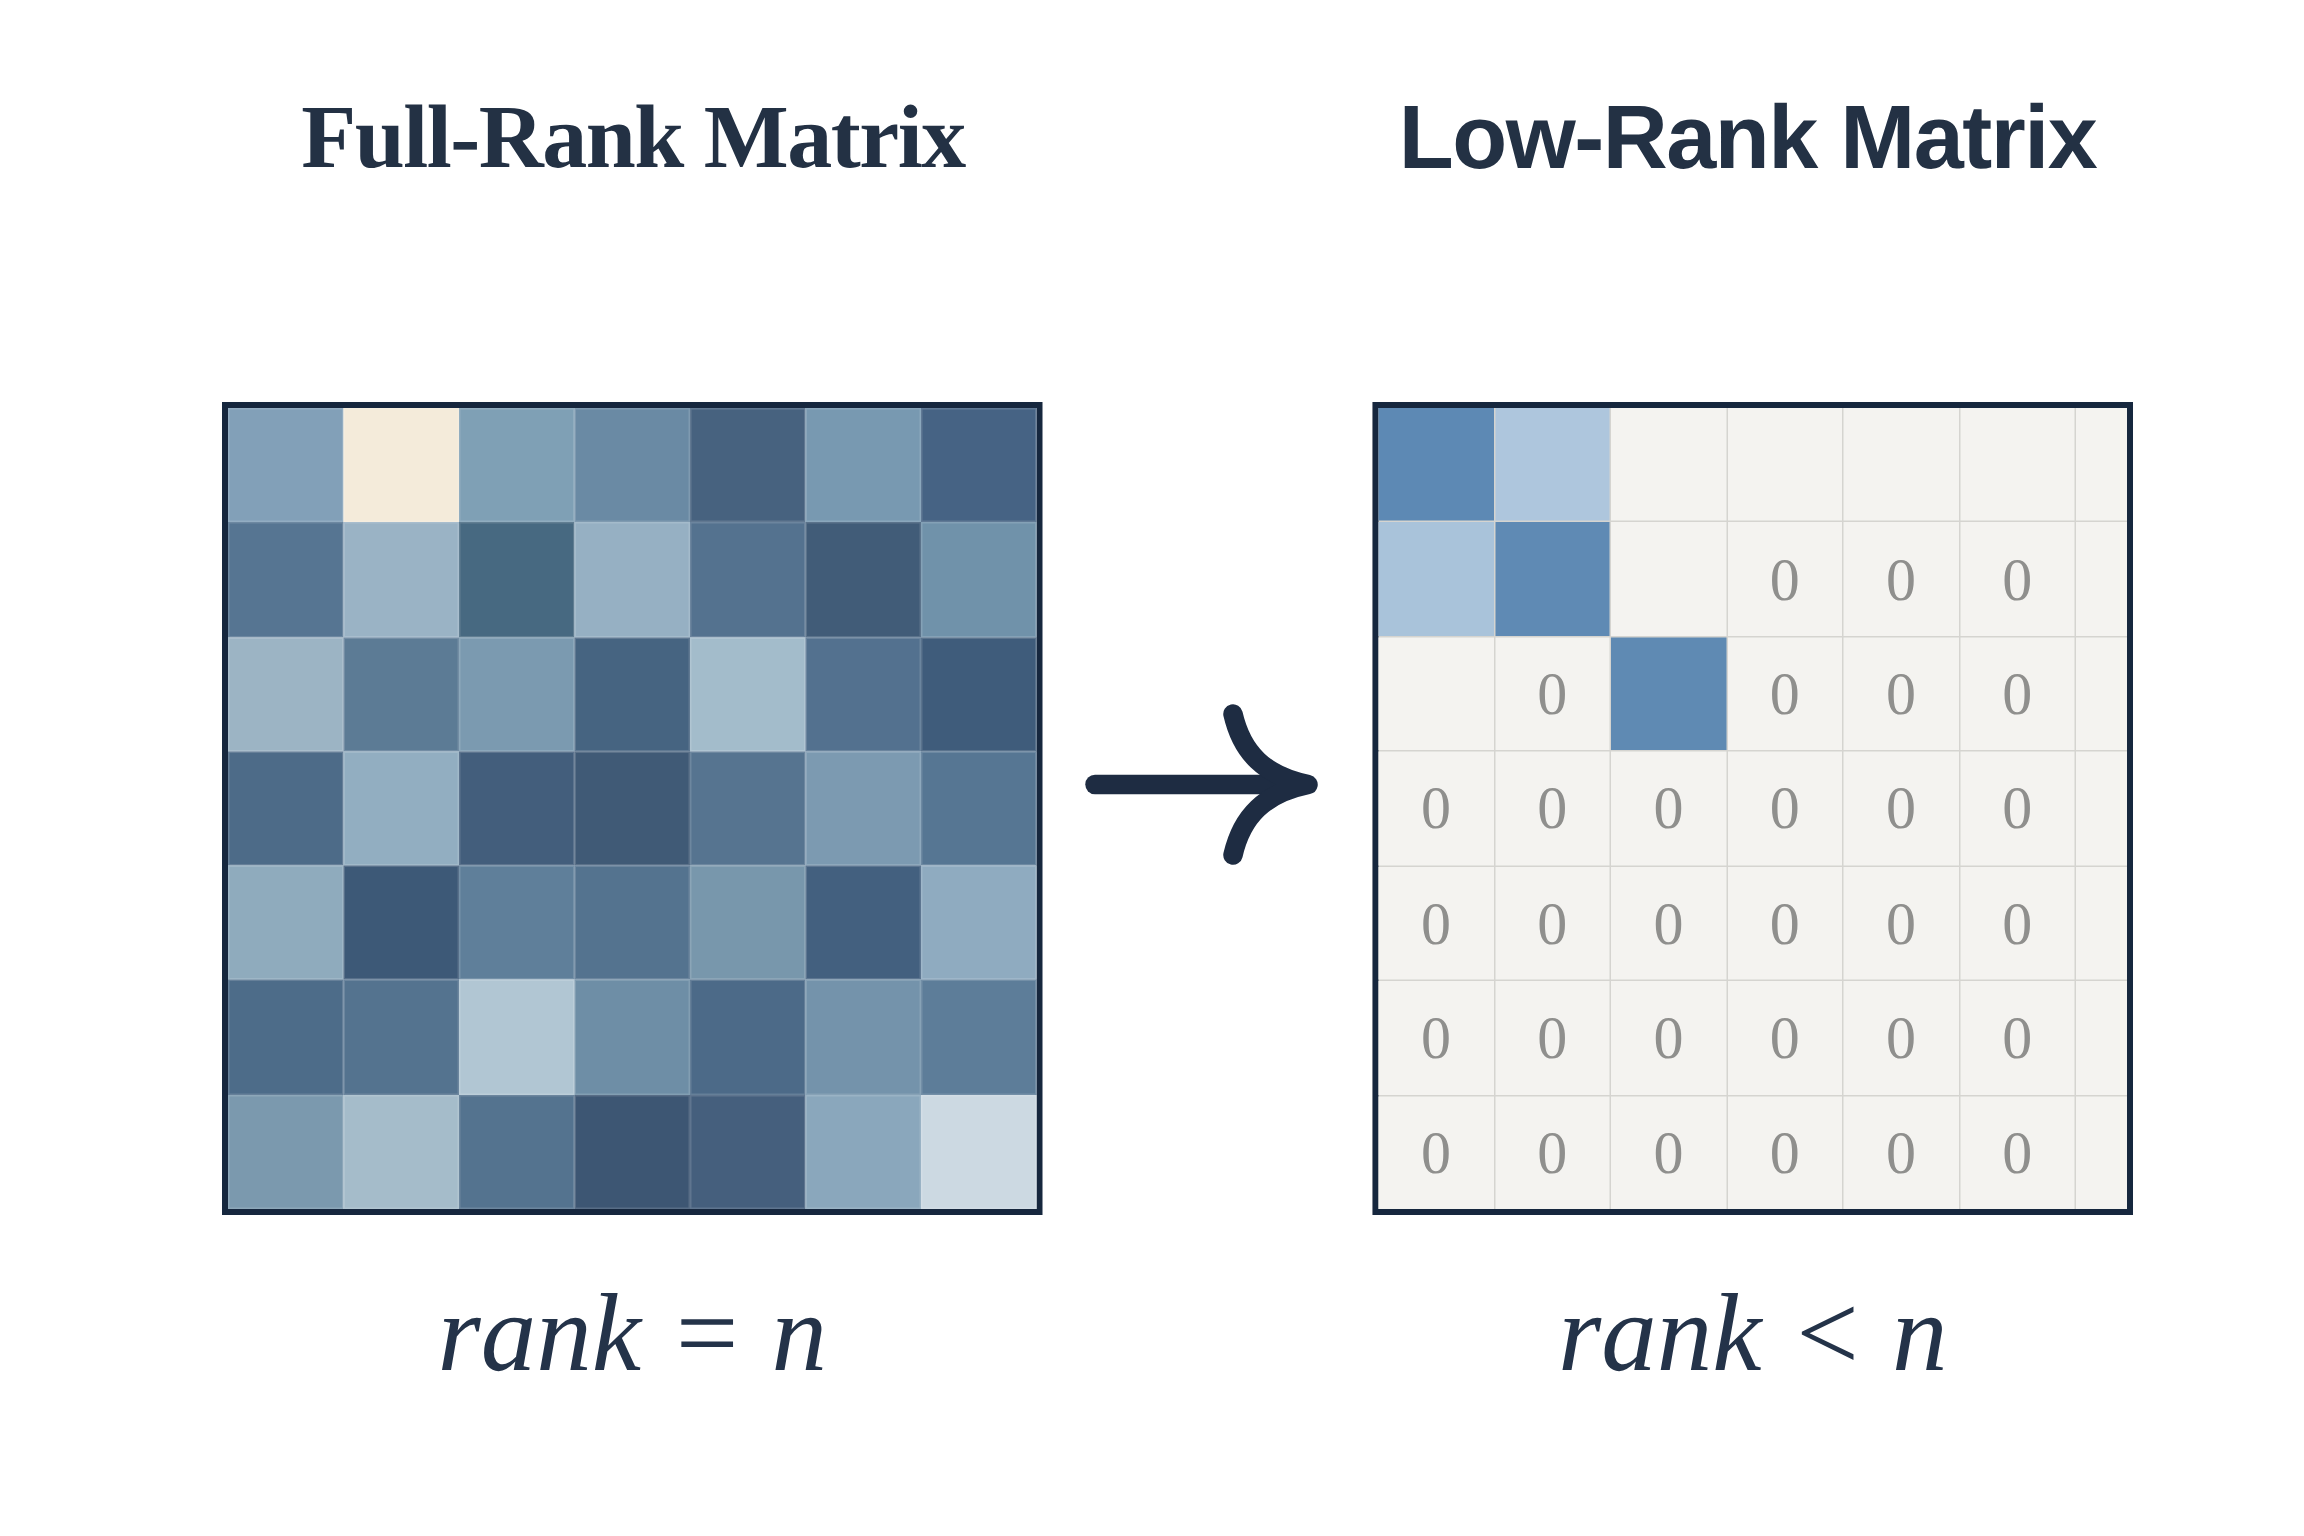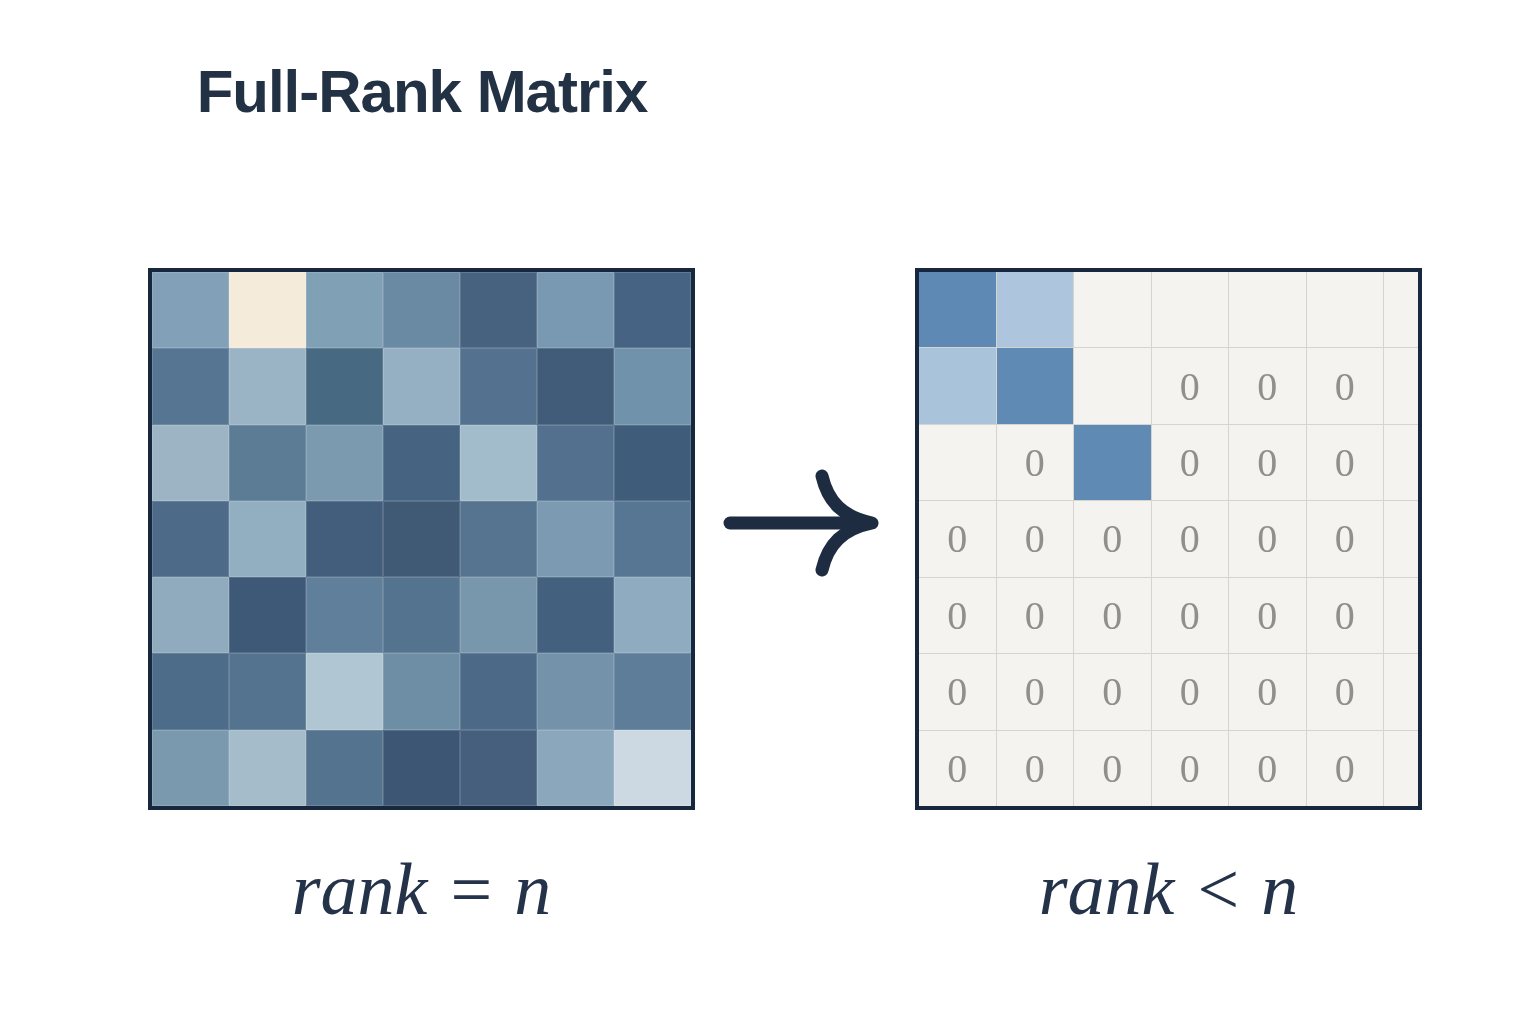--- a/index.html
+++ b/index.html
@@ -3,21 +3,21 @@
 <meta charset="utf-8">
 <style>
   html,body{margin:0;padding:0;}
   body{
     width:1536px;height:1024px;position:relative;background:#ffffff;
     font-family:"Liberation Sans",sans-serif;overflow:hidden;
   }
   .title-block{position:absolute;text-align:center;color:#233144;}
   .title-block .line1{font-size:60px;font-weight:700;letter-spacing:-1px;line-height:1.05;}
   .title-block .line2{font-size:57px;font-weight:700;margin-top:14px;line-height:1.05;}
-  #left-title{left:140px;top:60px;width:564px;}
+  #left-title{left:140px;top:60px;width:564px;font-family:Liberation Serif, serif;}
   #right-title{left:900px;top:60px;width:530px;}
 
   .matrix{
     position:absolute;top:268px;height:542px;box-sizing:border-box;
     border:4px solid #16273e;display:grid;
   }
   #left-matrix{
     left:148px;width:547px;
     grid-template-columns:repeat(7,1fr);
     grid-template-rows:repeat(7,1fr);
@@ -42,20 +42,21 @@
   #arrow{position:absolute;left:722px;top:458px;}
 </style>
 </head>
 <body>
 
 <div class="title-block" id="left-title">
   <div class="line1">Full-Rank Matrix</div>
 </div>
 
 <div class="title-block" id="right-title">
+  <div class="line1">Low-Rank Matrix</div>
 </div>
 
 <div class="matrix" id="left-matrix">
     <div class="lcell" style="background: rgb(130, 160, 184);"></div>
     <div class="lcell" style="background: rgb(244, 235, 218);"></div>
     <div class="lcell" style="background: rgb(127, 160, 181);"></div>
     <div class="lcell" style="background: rgb(106, 138, 164);"></div>
     <div class="lcell" style="background: rgb(71, 98, 127);"></div>
     <div class="lcell" style="background: rgb(120, 153, 177);"></div>
     <div class="lcell" style="background: rgb(70, 99, 132);"></div>

